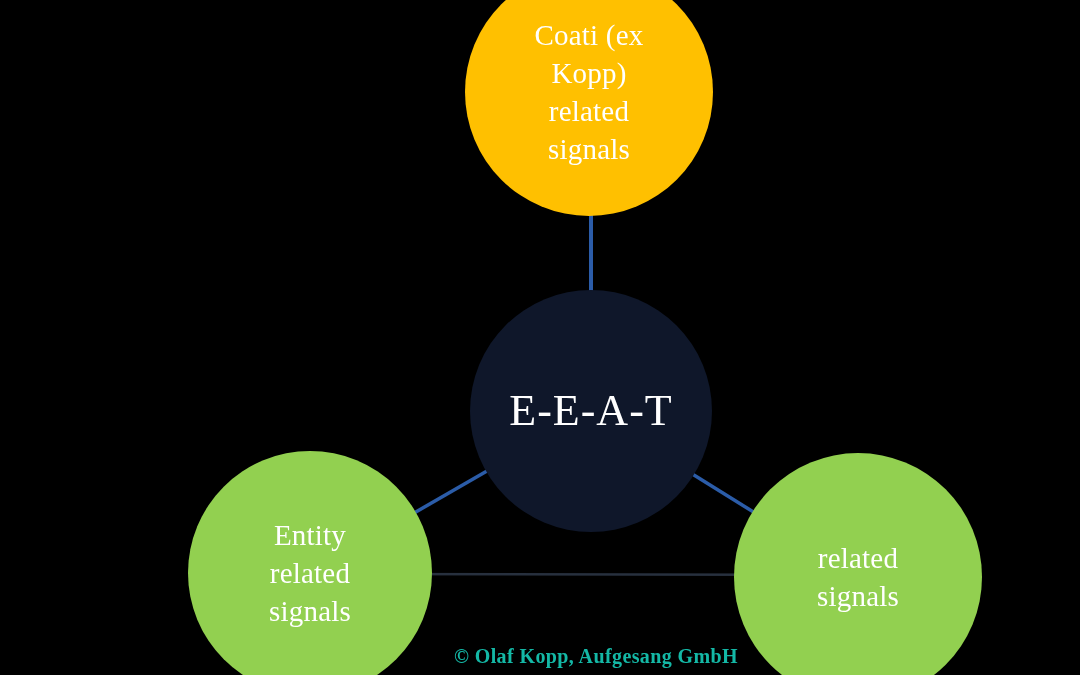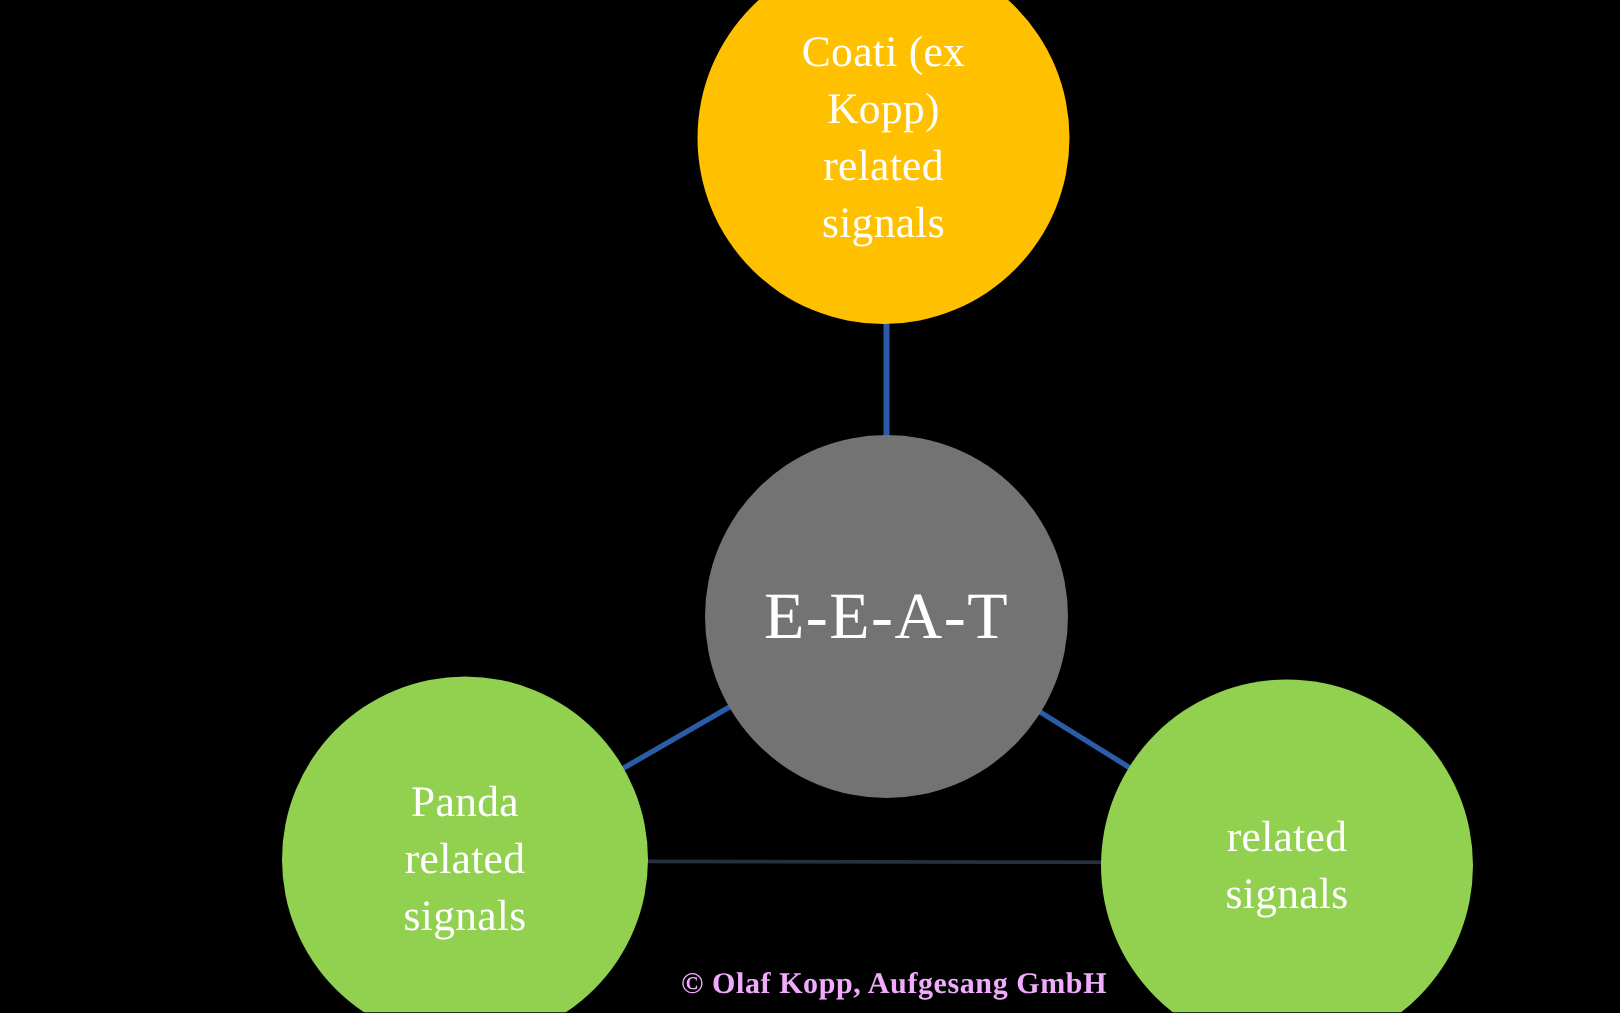--- a/index.html
+++ b/index.html
@@ -96,34 +96,34 @@
 
   <div class="node node-top" style="background-color: rgb(255, 192, 0);">
     <div class="node-label" style="color: rgb(255, 255, 255);">
       <span class="ln">Coati (ex</span>
       <span class="ln">Kopp)</span>
       <span class="ln">related</span>
       <span class="ln">signals</span>
     </div>
   </div>
 
-  <div class="node node-center" style="background-color: #737373;">
+  <div class="node node-center" style="background-color: #0f172a;">
     <div class="node-label" style="color: rgb(255, 255, 255);">E-E-A-T</div>
   </div>
 
   <div class="node node-left" style="background-color: rgb(146, 208, 80);">
     <div class="node-label" style="color: rgb(255, 255, 255);">
-      <span class="ln">Panda</span>
+      <span class="ln">Entity</span>
       <span class="ln">related</span>
       <span class="ln">signals</span>
     </div>
   </div>
 
   <div class="node node-right" style="background-color: rgb(146, 208, 80);">
     <div class="node-label" style="color: rgb(255, 255, 255);">
       <span class="ln">related</span>
       <span class="ln">signals</span>
     </div>
   </div>
 
-  <div class="credit" style="color: #f0abfc;">© Olaf Kopp, Aufgesang GmbH</div>
+  <div class="credit" style="color: #14b8a6;">© Olaf Kopp, Aufgesang GmbH</div>
 
 </div>
 
 </body></html>

